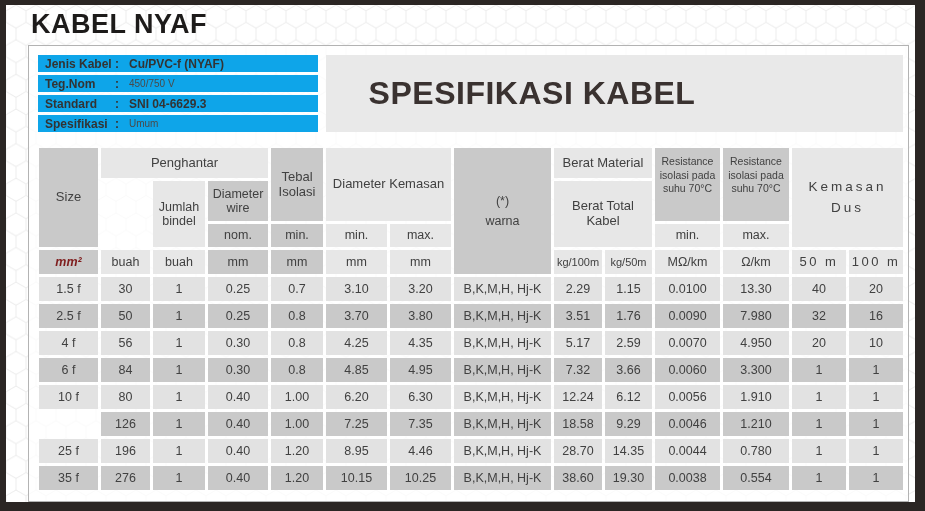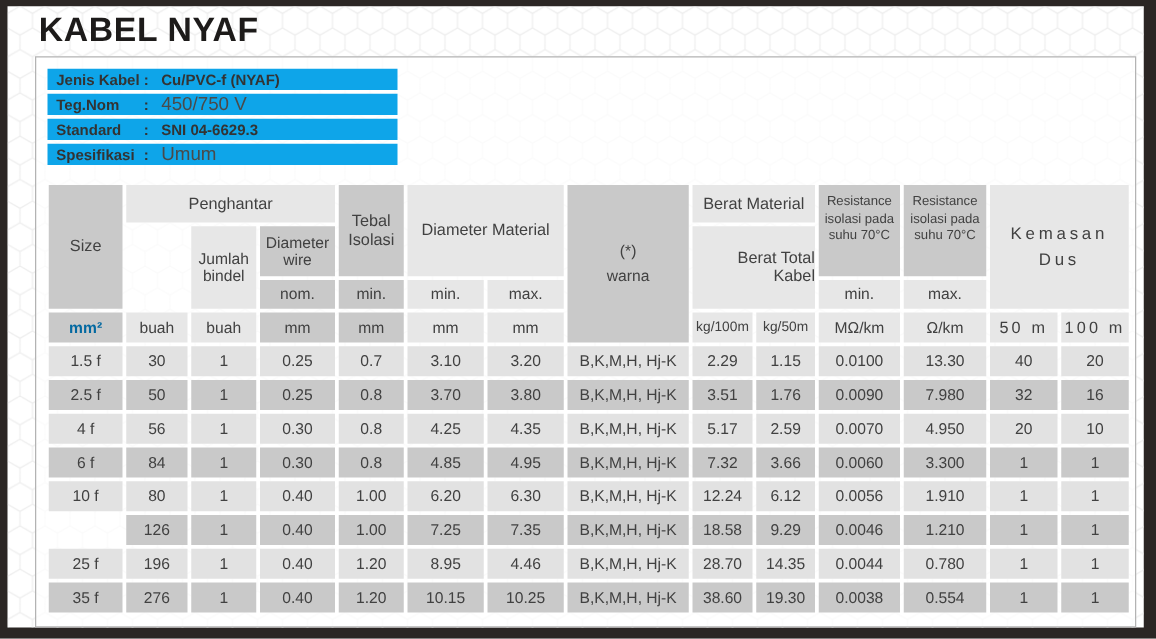--- a/index.html
+++ b/index.html
@@ -22,21 +22,21 @@
   
   .info-box { position:absolute; left:9px; top:9px; width:280px; }
   .info-row {
     height:17px; margin-bottom:3px; background:#0ea5e9;
     display:flex; align-items:center; padding-left:7px;
     color:#333; font-size:12px;
   }
   .info-label { font-weight:bold; width:70px; flex:none; }
   .info-colon { font-weight:bold; flex:none; }
   .info-value { margin-left:10px; font-weight:bold; }
-  .info-row.small .info-value { font-weight:normal; font-size:15px; color:#4a4a4a;text-align:center; }
+  .info-row.small .info-value { font-weight:normal; font-size:10px; color:#4a4a4a;text-align:center; }
   
   .banner {
     position:absolute; left:297px; top:9px; width:577px; height:77px;
     background:#e9e9e9; display:flex; align-items:center; justify-content:center;
     padding-right:165px;
   }
   .banner-title { font-size:32px; font-weight:900; color:#3a3230; letter-spacing:.5px; }
   
   .spec-table {
     position:absolute; left:10px; top:102px; width:864px; height:345px;
@@ -47,42 +47,42 @@
   }
   .cell {
     display:flex; flex-direction:column; align-items:center; justify-content:center;
     text-align:center; color:#414141; font-size:12.5px; line-height:1.15;
   }
   .hdark { background:#c9c9c9; }
   .hlight { background:#e7e7e7; }
   .rlight { background:#e2e2e2; }
   .rdark  { background:#c9c9c9; }
   .fs13 { font-size:13px; }
-  .bold { font-weight:bold; color:#0369a1; }
+  .bold { font-weight:bold; color:#7f1d1d;font-style:italic; }
   .res-cell { font-size:10.5px; justify-content:flex-start; padding-top:7px; line-height:1.3; }
   .kemasan-cell { font-size:13.5px; letter-spacing:3px; line-height:1.5; }
   .unit-kg { font-size:11px; }
   .unit-pack { font-size:13px; letter-spacing:2.5px; }
   .warna-cell { line-height:1.6; }
   .data { font-size:12.5px; }
   
   .c-size        { grid-column:1;      grid-row:1/4; }
   .c-penghantar  { grid-column:2/5;    grid-row:1; }
   .c-tjw         { grid-column:2;      grid-row:2/4; }
   .c-jb          { grid-column:3;      grid-row:2/4; }
   .c-dw          { grid-column:4;      grid-row:2; }
   .c-nom         { grid-column:4;      grid-row:3; }
   .c-tebal       { grid-column:5;      grid-row:1/3; }
   .c-tebal-min   { grid-column:5;      grid-row:3; }
   .c-di          { grid-column:6/8;    grid-row:1/3; }
   .c-di-min      { grid-column:6;      grid-row:3; }
   .c-di-max      { grid-column:7;      grid-row:3; }
   .c-warna       { grid-column:8;      grid-row:1/5; }
   .c-bm          { grid-column:9/11;   grid-row:1; }
-  .c-btk         { grid-column:9/11;   grid-row:2/4;text-align:right; }
+  .c-btk         { grid-column:9/11;   grid-row:2/4; }
   .c-res-min     { grid-column:11;     grid-row:1/3; }
   .c-res-min-sub { grid-column:11;     grid-row:3; }
   .c-res-max     { grid-column:12;     grid-row:1/3; }
   .c-res-max-sub { grid-column:12;     grid-row:3; }
   .c-kemasan     { grid-column:13/15;  grid-row:1/4; }
   .u1 { grid-column:1;  grid-row:4; }
   .u2 { grid-column:2;  grid-row:4; }
   .u3 { grid-column:3;  grid-row:4; }
   .u4 { grid-column:4;  grid-row:4; }
   .u5 { grid-column:5;  grid-row:4; }
@@ -133,31 +133,34 @@
         <span class="info-colon">:</span>
         <span class="info-value">SNI 04-6629.3</span>
       </div>
       <div class="info-row small">
         <span class="info-label">Spesifikasi</span>
         <span class="info-colon">:</span>
         <span class="info-value">Umum</span>
       </div>
     </div>
 
+    <div class="banner">
+      <div class="banner-title">SPESIFIKASI KABEL</div>
+    </div>
 
     <div class="spec-table">
 
       <div class="cell hdark fs13 c-size">Size</div>
       <div class="cell hlight fs13 c-penghantar">Penghantar</div>
       <div class="cell hlight c-jb">Jumlah bindel</div>
       <div class="cell hdark c-dw">Diameter wire</div>
       <div class="cell hdark c-nom">nom.</div>
       <div class="cell hdark fs13 c-tebal">Tebal Isolasi</div>
       <div class="cell hdark c-tebal-min">min.</div>
-      <div class="cell hlight fs13 c-di">Diameter Material</div>
+      <div class="cell hlight fs13 c-di">Diameter Kemasan</div>
       <div class="cell hlight c-di-min">min.</div>
       <div class="cell hlight c-di-max">max.</div>
       <div class="cell hdark warna-cell c-warna">
         <div>(*)</div>
         <div>warna</div>
       </div>
       <div class="cell hlight fs13 c-bm">Berat Material</div>
       <div class="cell hlight fs13 c-btk">Berat Total Kabel</div>
       <div class="cell hdark res-cell c-res-min">Resistance isolasi pada suhu 70°C</div>
       <div class="cell hlight c-res-min-sub">min.</div>

